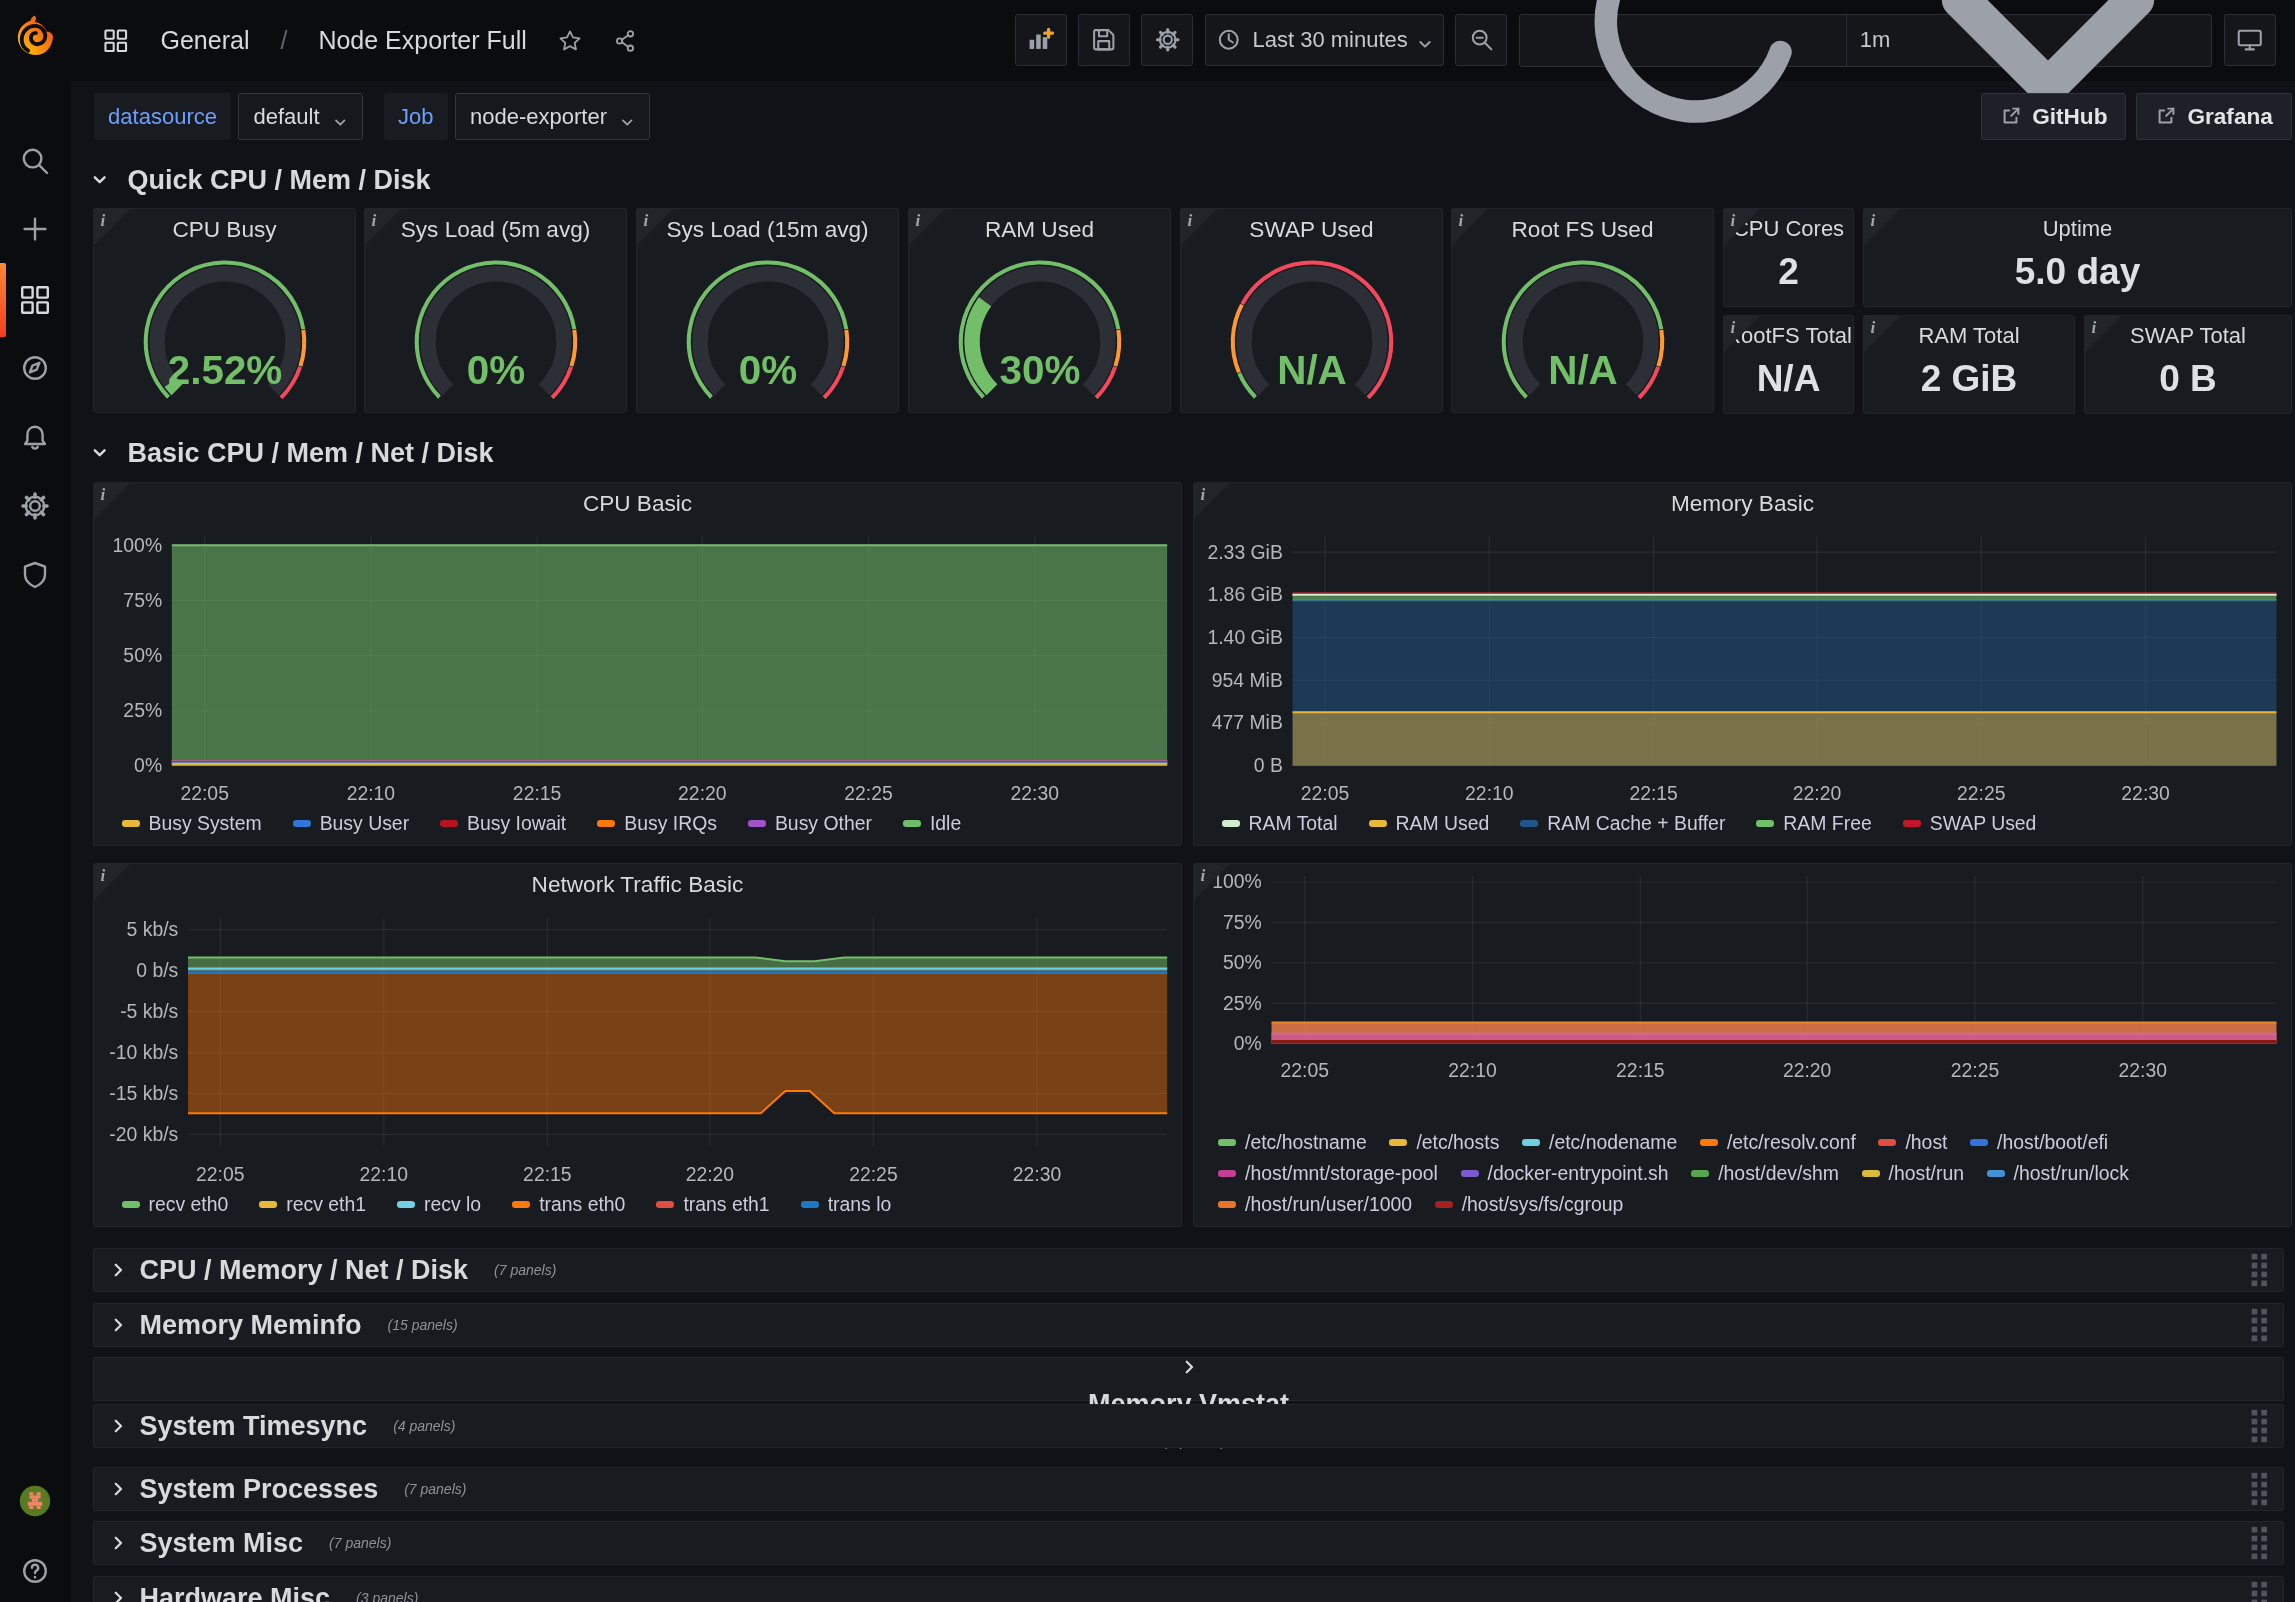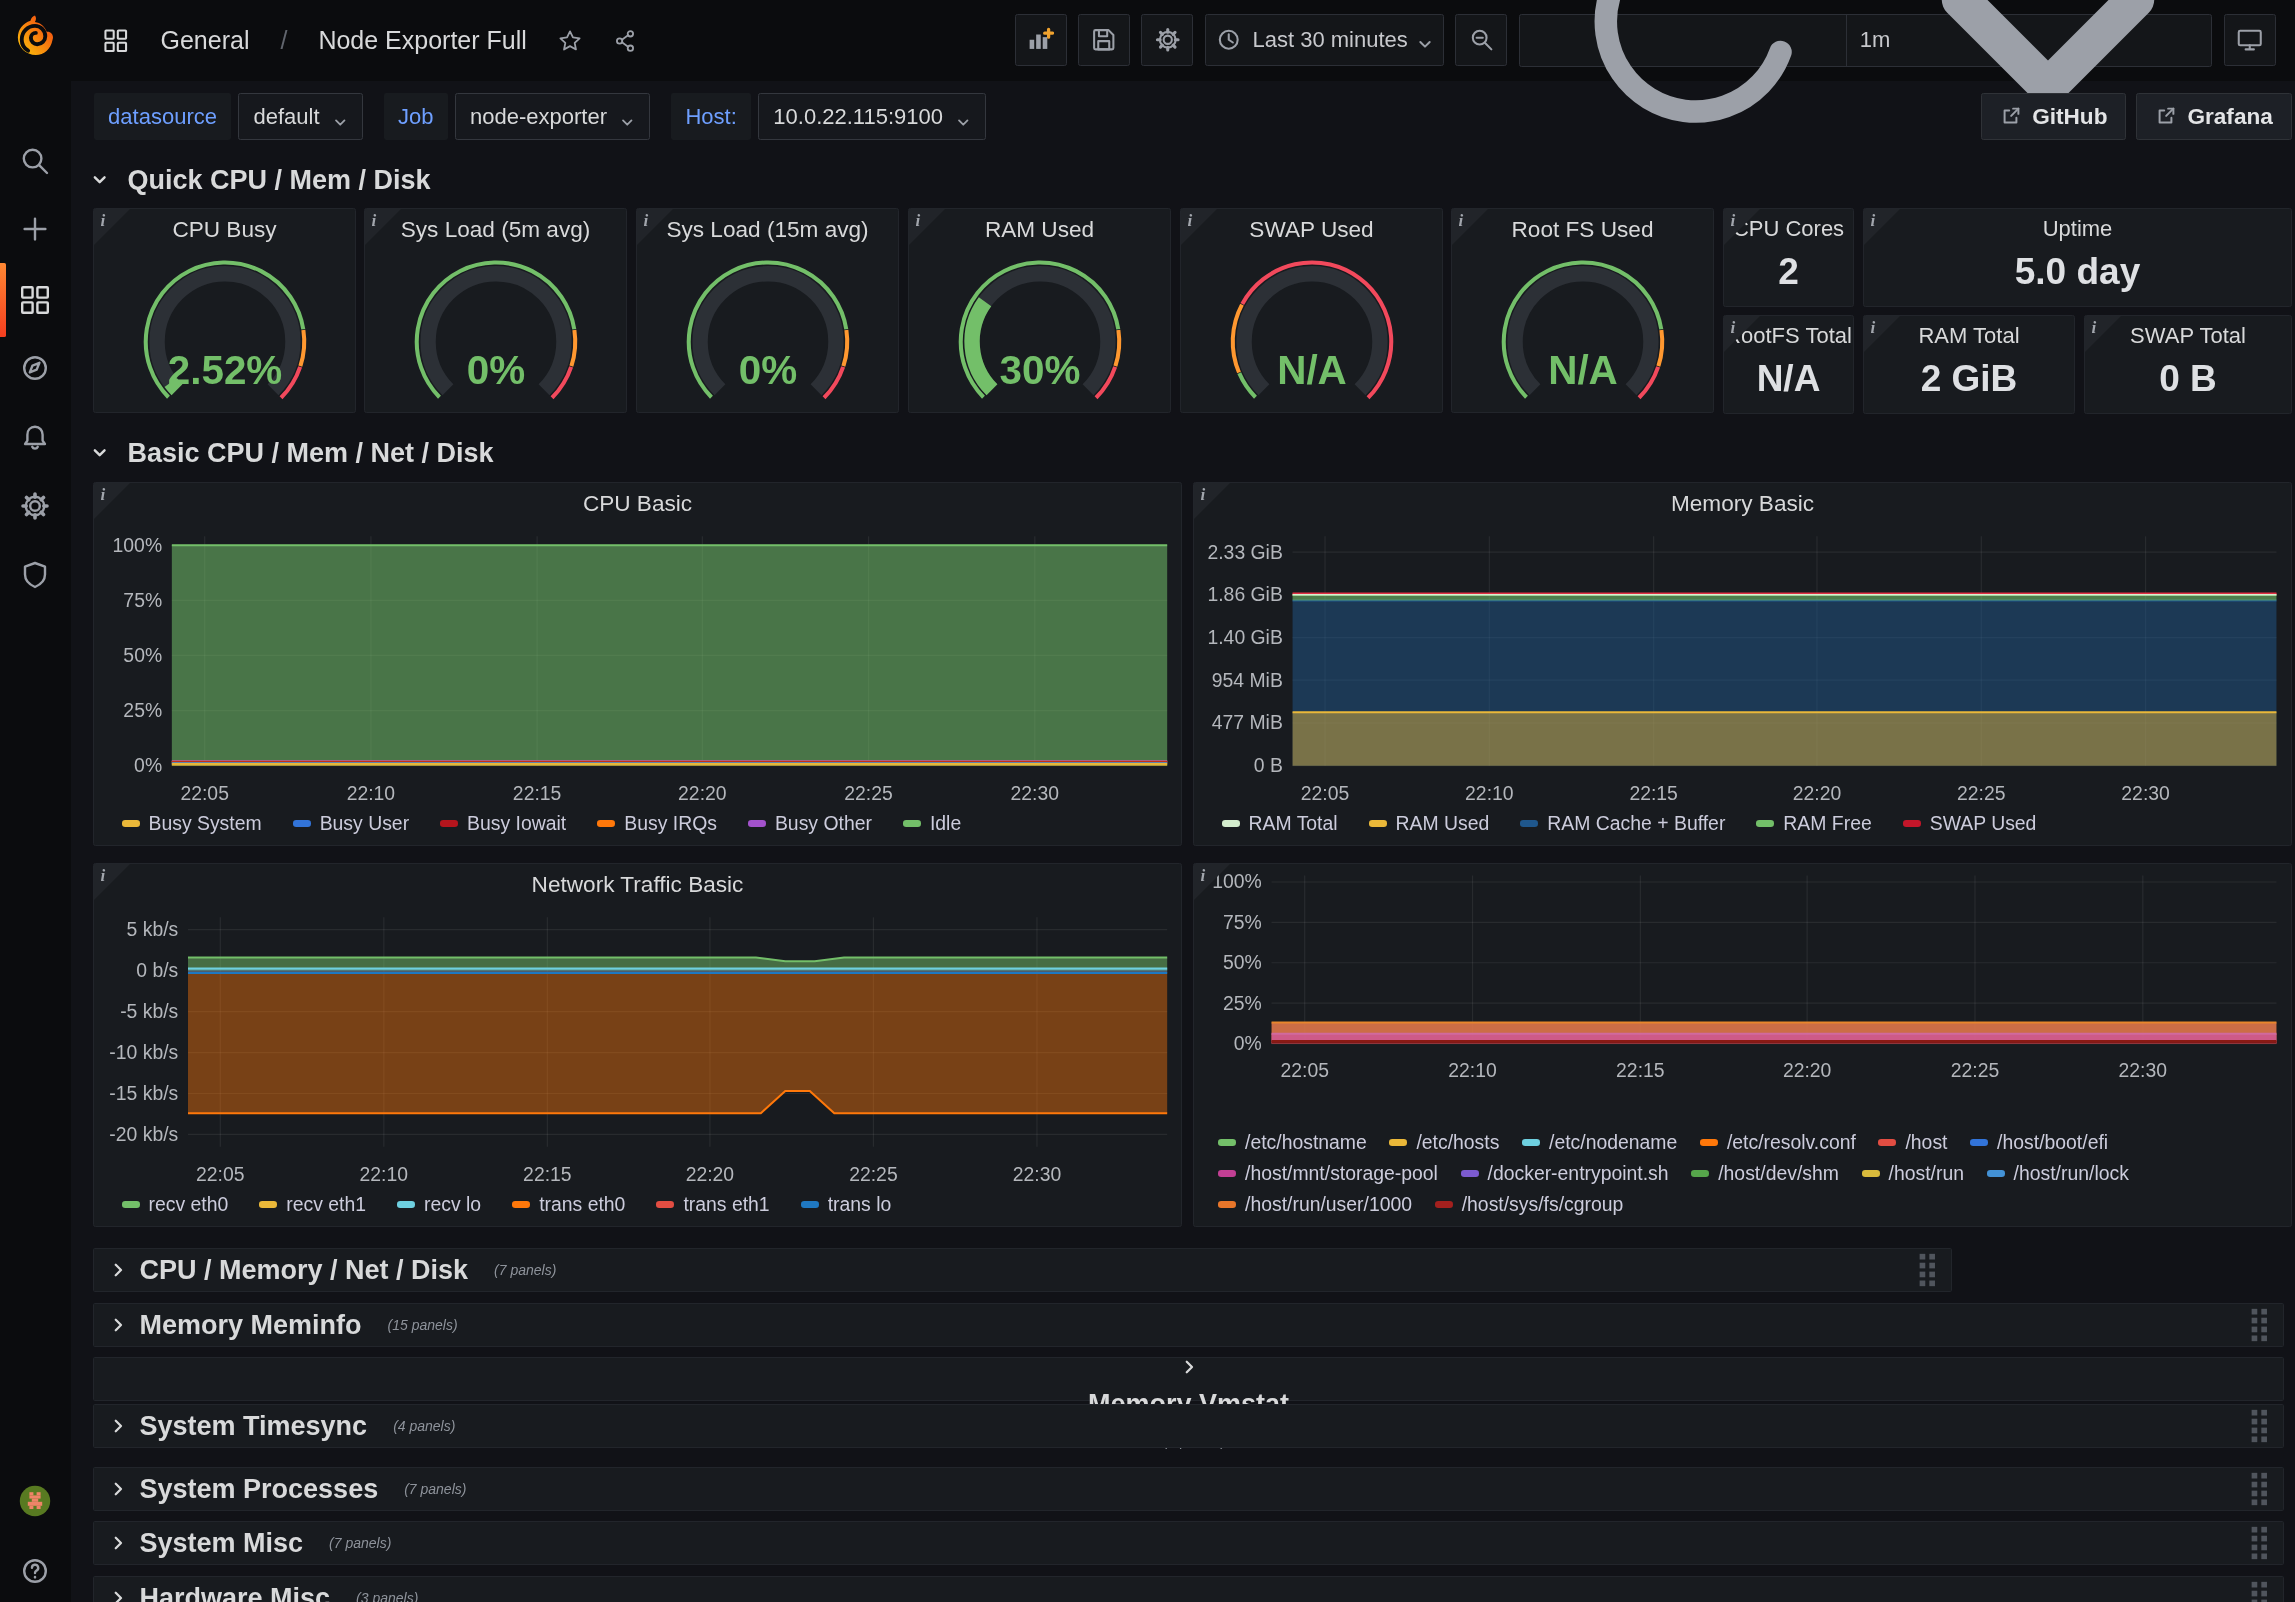--- a/index.html
+++ b/index.html
@@ -280,29 +280,20 @@
       </div>
       <div class="vgroup">
         <div class="vlabel">Job</div>
         <div class="vvalue">
           <span>node-exporter</span>
           <span class="chev"><svg class="icon-svg" viewBox="0 0 24 24">
                 <path d="M5 9l7 7 7-7"></path>
               </svg></span>
         </div>
       </div>
-      <div class="vgroup">
-        <div class="vlabel">Host:</div>
-        <div class="vvalue">
-          <span>10.0.22.115:9100</span>
-          <span class="chev"><svg class="icon-svg" viewBox="0 0 24 24">
-                <path d="M5 9l7 7 7-7"></path>
-              </svg></span>
-        </div>
-      </div>
     </div>
     <div class="sublinks">
       <div class="linkbtn">
         <span class="t-ic">
           <svg class="icon-svg" viewBox="0 0 32 32">
               <path d="M14 7H7v18h18v-7"></path>
               <path d="M17 15L28 4"></path>
               <path d="M20 4h8v8"></path>
             </svg>
         </span>
@@ -752,21 +743,21 @@
           <span>/host/run/user/1000</span>
         </div>
         <div class="litem">
           <span class="lswatch" style="background: rgb(163, 32, 30);"></span>
           <span>/host/sys/fs/cgroup</span>
         </div>
       </div>
   </div>
 
   <div id="rows">
-      <div class="crow" style="left: 93px; width: 1859px; height: 44px; top: 1248px;">
+      <div class="crow" style="left: 93px; width: 2191px; height: 44px; top: 1248px;">
         <span class="chev"><svg class="icon-svg bright" viewBox="0 0 24 24">
             <path d="M9 5l7 7-7 7"></path>
           </svg></span>
         <span class="ctitle">CPU / Memory / Net / Disk</span>
         <span class="ccount">(7 panels)</span>
         <span class="cspacer"></span>
         <span class="handle"><svg viewBox="0 0 23 44" width="18.6" height="36">
             <g fill="#50555d">
               <rect x="2" y="2" width="7" height="7"></rect>
               <rect x="14" y="2" width="7" height="7"></rect>

